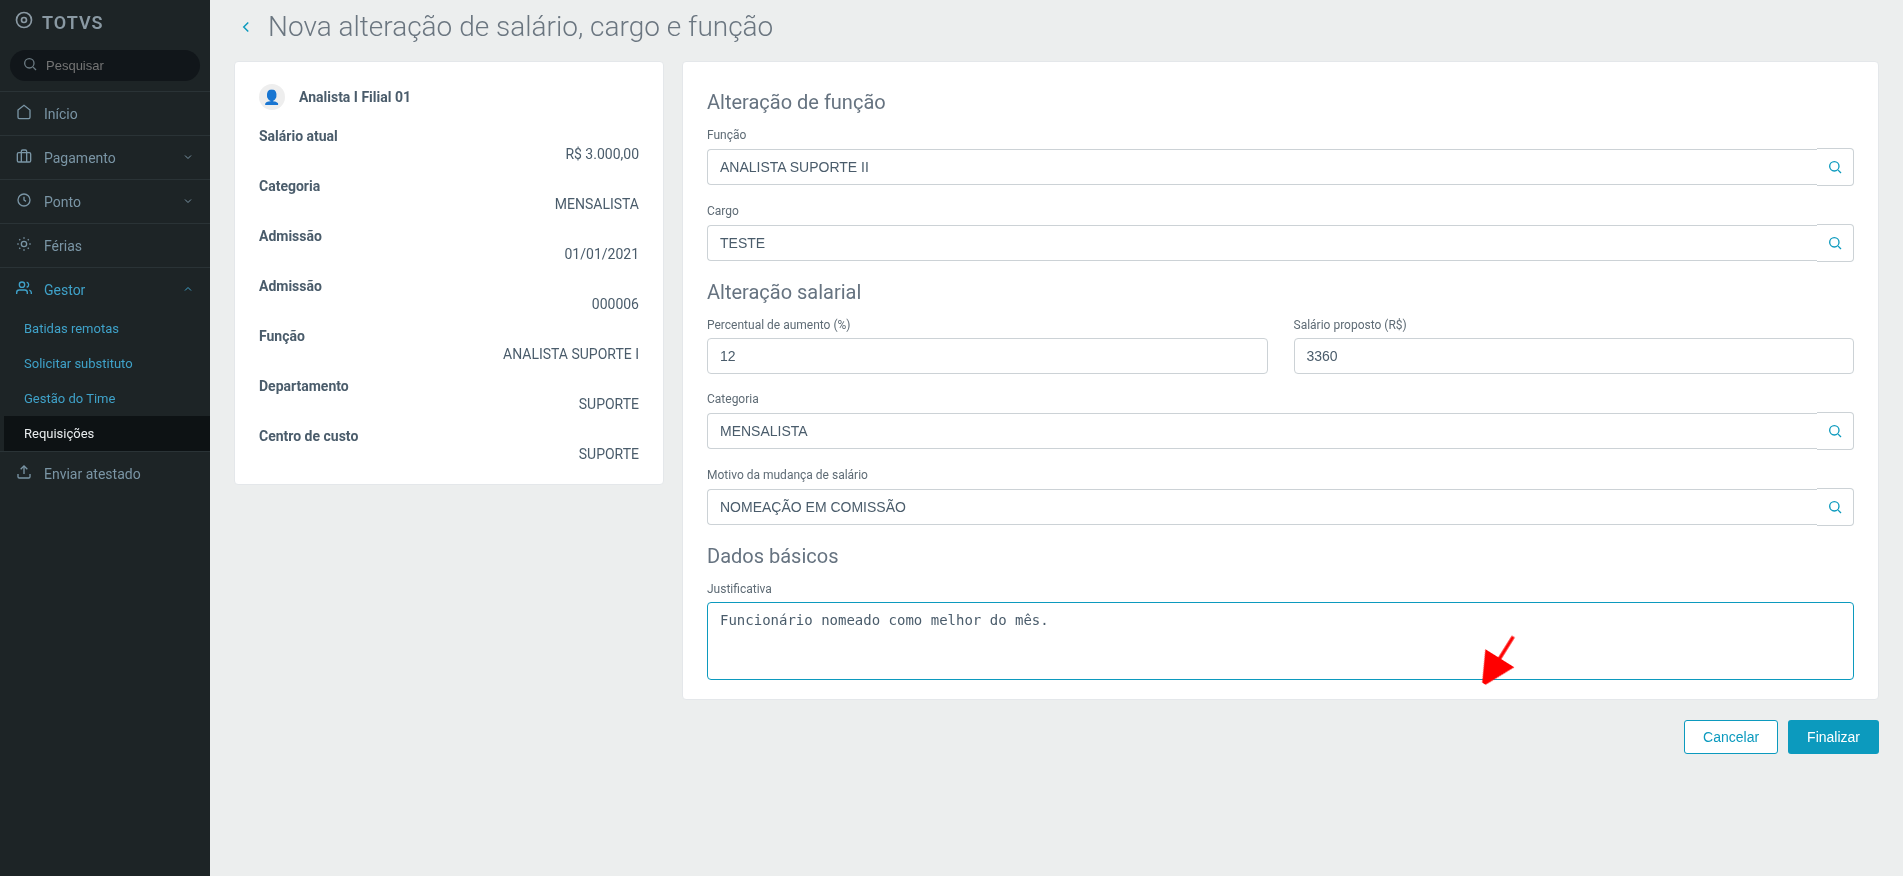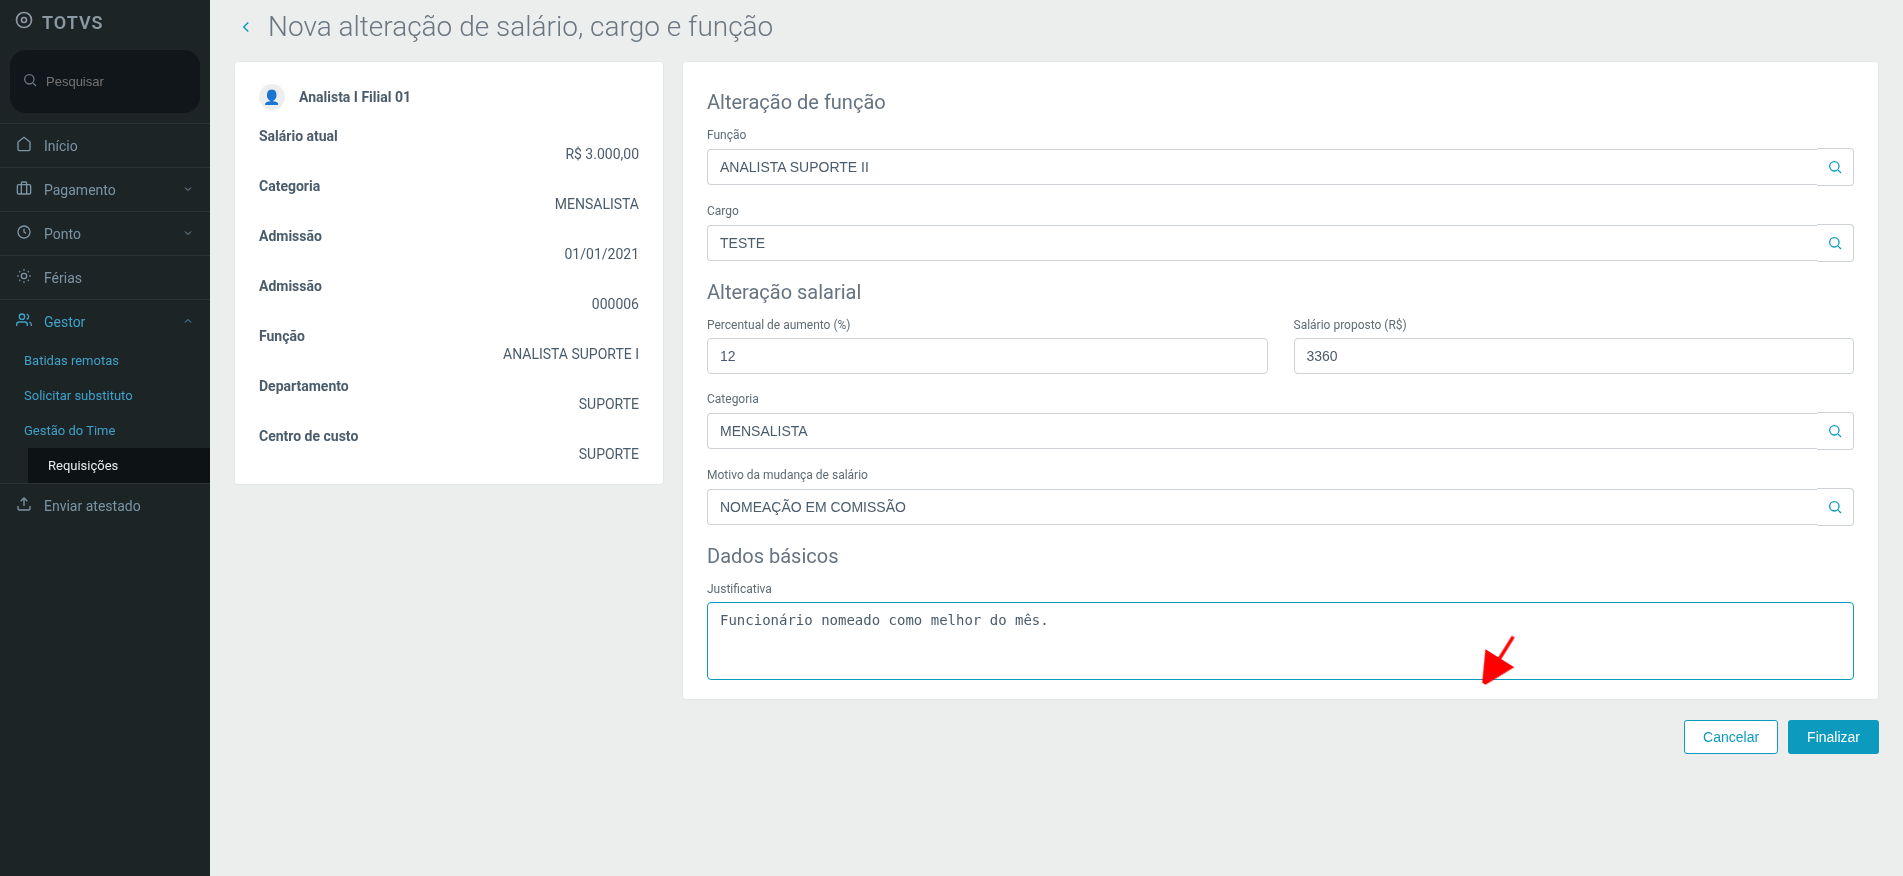--- a/index.html
+++ b/index.html
@@ -3,26 +3,26 @@
   <meta charset="utf-8">
   <style>
     * { box-sizing: border-box; margin: 0; padding: 0; }
     body { font-family: -apple-system, BlinkMacSystemFont, "Segoe UI", Roboto, Arial, sans-serif; font-size: 14px; color: #4a5c6b; background: #eceeee; display: flex; height: 876px; width: 1903px; overflow: hidden; }
     
     
     .sidebar { width: 210px; background: #1d2426; color: #5b7a8c; height: 100%; flex-shrink: 0; display: flex; flex-direction: column; }
     .brand { display:flex; align-items:center; gap:8px; padding: 10px 14px; color:#8a99a3; font-weight:600; font-size:18px; letter-spacing:1px; }
     .brand svg { width:20px; height:20px; }
     .search-wrap { margin: 6px 10px 10px; }
-    .search { display:flex; align-items:center; gap:8px; background:#11161a; border-radius:16px; padding:22px 12px; color:#6b7a82; }
+    .search { display:flex; align-items:center; gap:8px; background:#11161a; border-radius:16px; padding:6px 12px; color:#6b7a82; }
     .search input { background:transparent; border:none; outline:none; color:#c4c9cc; width:100%; font-size:13px; }
     .nav { display:flex; flex-direction:column; }
     .nav-item { display:flex; align-items:center; gap:12px; padding:12px 16px; color:#7a95a5; cursor:pointer; font-size:14px; border-top:1px solid #2a3336; position: relative;}
     .nav-item.accent { color:#3fa2c9; }
-    .nav-item.active { background:#0d1214; color:#e9edef;margin-left:24px; }
+    .nav-item.active { background:#0d1214; color:#e9edef; }
     .nav-item .chev { margin-left:auto; }
     .nav-sub { padding-left: 4px; }
     .nav-sub .nav-item { padding:10px 16px 10px 20px; border-top:none; font-size:13px; }
     .icon-sm { width:16px; height:16px; flex-shrink:0; }
     .icon-xs { width:12px; height:12px; }
 
     
     .content { flex:1; overflow:auto; padding: 0 24px 24px; }
     .page-header { display:flex; align-items:center; gap:10px; padding:10px 0 18px; }
     .page-header h1 { font-weight:300; font-size:28px; color:#6b7680; }

